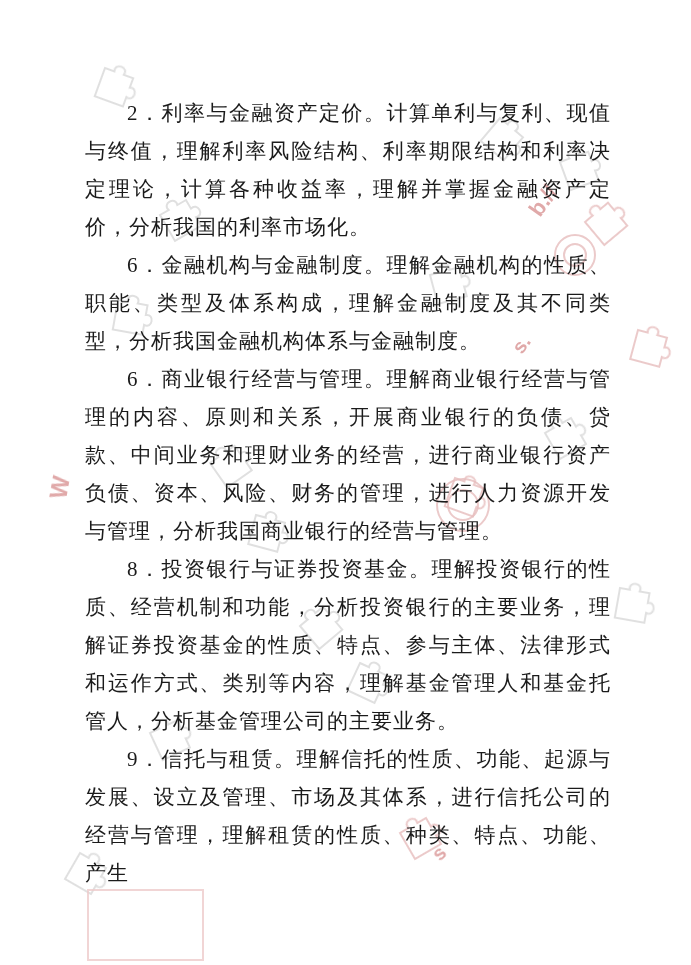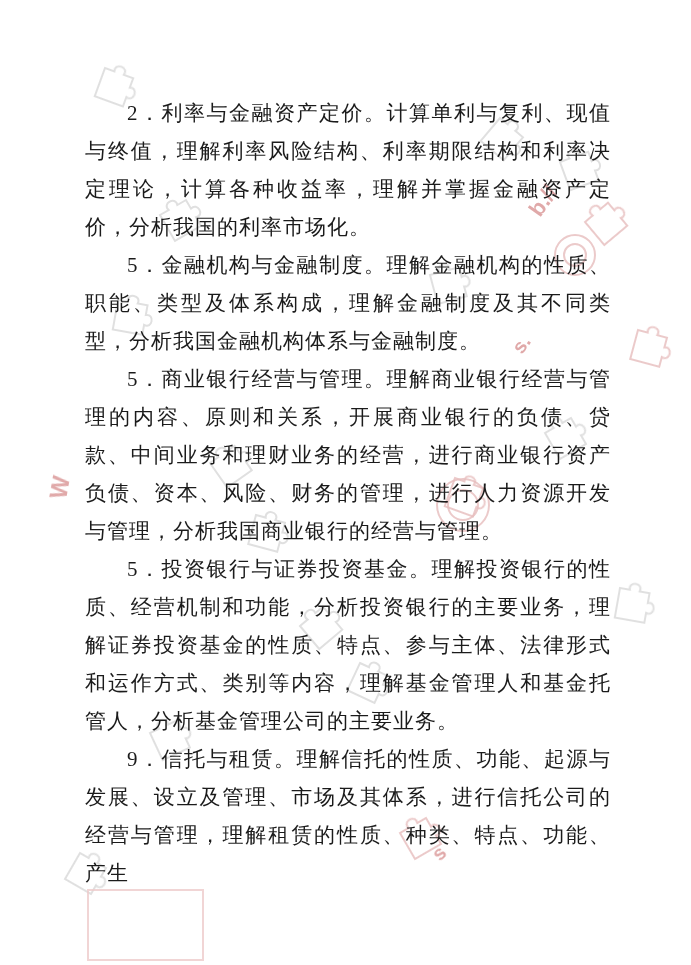--- a/index.html
+++ b/index.html
@@ -91,19 +91,19 @@
       <text x="0" y="0" font-size="20" transform="translate(522,355) rotate(-55)">s.</text>
       <text x="0" y="0" font-size="24" transform="translate(66,500) rotate(-80)">W</text>
       <text x="0" y="0" font-size="20" transform="translate(440,862) rotate(-45)">s</text>
     </g>
 
     <rect x="88" y="890" width="115" height="70" stroke="#eecaca" fill="none" stroke-width="2" opacity="0.8"></rect>
   </svg>
 
   <div class="content">
     <p>2．利率与金融资产定价。计算单利与复利、现值与终值，理解利率风险结构、利率期限结构和利率决定理论，计算各种收益率，理解并掌握金融资产定价，分析我国的利率市场化。</p>
-    <p>5．金融机构与金融制度。理解金融机构的性质、职能、类型及体系构成，理解金融制度及其不同类型，分析我国金融机构体系与金融制度。</p>
-    <p>5．商业银行经营与管理。理解商业银行经营与管理的内容、原则和关系，开展商业银行的负债、贷款、中间业务和理财业务的经营，进行商业银行资产负债、资本、风险、财务的管理，进行人力资源开发与管理，分析我国商业银行的经营与管理。</p>
-    <p>5．投资银行与证券投资基金。理解投资银行的性质、经营机制和功能，分析投资银行的主要业务，理解证券投资基金的性质、特点、参与主体、法律形式和运作方式、类别等内容，理解基金管理人和基金托管人，分析基金管理公司的主要业务。</p>
+    <p>6．金融机构与金融制度。理解金融机构的性质、职能、类型及体系构成，理解金融制度及其不同类型，分析我国金融机构体系与金融制度。</p>
+    <p>6．商业银行经营与管理。理解商业银行经营与管理的内容、原则和关系，开展商业银行的负债、贷款、中间业务和理财业务的经营，进行商业银行资产负债、资本、风险、财务的管理，进行人力资源开发与管理，分析我国商业银行的经营与管理。</p>
+    <p>8．投资银行与证券投资基金。理解投资银行的性质、经营机制和功能，分析投资银行的主要业务，理解证券投资基金的性质、特点、参与主体、法律形式和运作方式、类别等内容，理解基金管理人和基金托管人，分析基金管理公司的主要业务。</p>
     <p>9．信托与租赁。理解信托的性质、功能、起源与发展、设立及管理、市场及其体系，进行信托公司的经营与管理，理解租赁的性质、种类、特点、功能、产生</p>
   </div>
 
 </div>
 
 </body></html>

